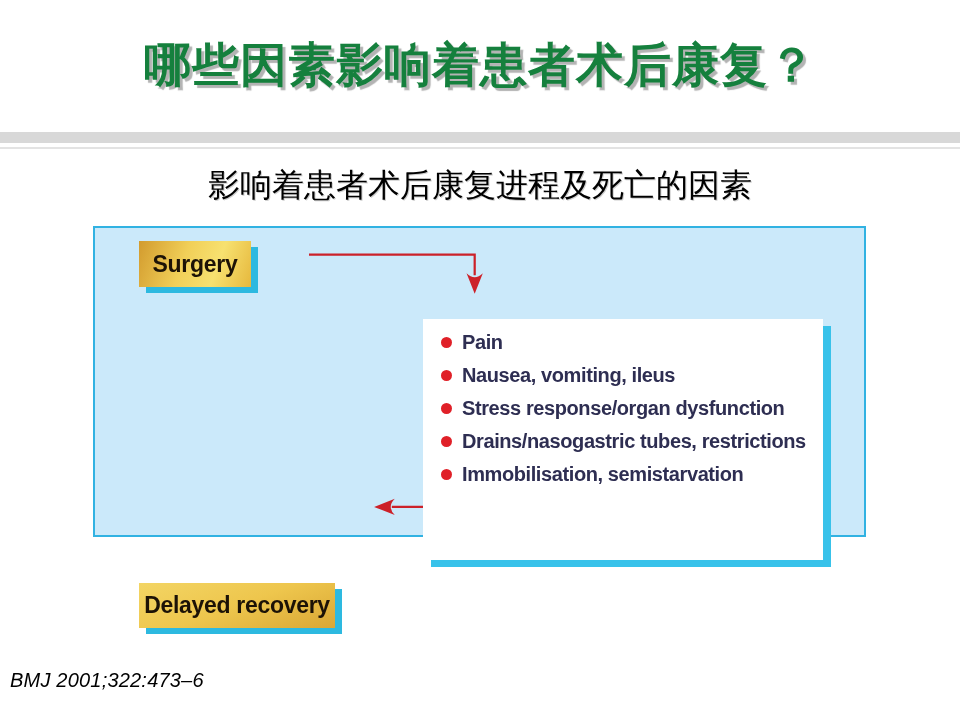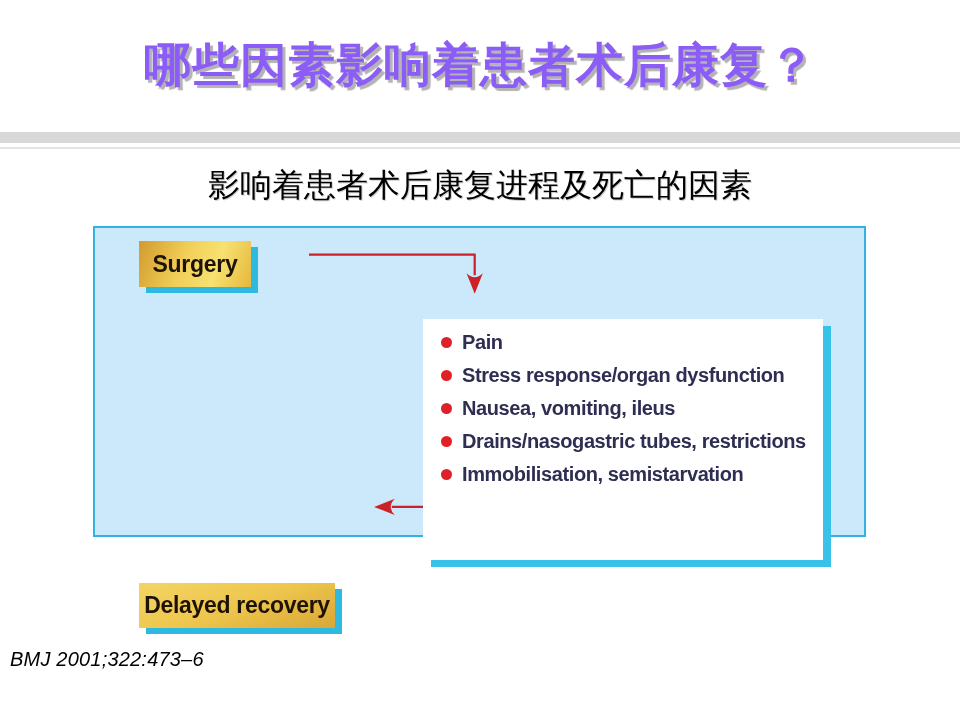--- a/index.html
+++ b/index.html
@@ -2,21 +2,21 @@
 <html><head>
 <meta charset="utf-8">
 <style>
   * { margin: 0; padding: 0; box-sizing: border-box; }
   html, body { width: 960px; height: 720px; background: #ffffff; overflow: hidden; }
   body { font-family: "Liberation Sans", "DejaVu Sans", sans-serif; position: relative; }
 
   
   .slide-title {
     position: absolute; left: 0; top: 34px; width: 960px;
-    text-align: center; font-size: 47px; font-weight: 700; color: #8b5cf6;
+    text-align: center; font-size: 47px; font-weight: 700; color: #15803d;
     letter-spacing: 1px;
     text-shadow: 3px 3px 1px #b3b3b3;
     white-space: nowrap;
   }
   .divider-band {
     position: absolute; left: 0; top: 132px; width: 960px; height: 11px;
     background: #d8d8d8;
   }
   .divider-line {
     position: absolute; left: 0; top: 147px; width: 960px; height: 2px;
@@ -65,21 +65,21 @@
     flex: 0 0 auto; width: 11px; height: 11px; border-radius: 50%;
     background: #e02028; margin-right: 10px;
   }
   .factor-text {
     font-size: 20px; font-weight: 700; color: #2e2e52;
     letter-spacing: -0.4px; white-space: nowrap;
   }
 
   
   .citation {
-    position: absolute; left: 10px; top: 648px;
+    position: absolute; left: 10px; top: 669px;
     font-size: 20px; font-style: italic; color: #000;
     letter-spacing: 0.2px;
     text-align: center;
   }
 </style>
 </head>
 <body>
 
 <div class="slide-title">哪些因素影响着患者术后康复？</div>
 
@@ -106,26 +106,26 @@
   <div class="factors-box">
     <ul class="factors-list">
 
         <li>
           <span class="bullet-dot"></span>
           <span class="factor-text">Pain</span>
         </li>
 
         <li>
           <span class="bullet-dot"></span>
-          <span class="factor-text">Stress response/organ dysfunction</span>
+          <span class="factor-text">Nausea, vomiting, ileus</span>
         </li>
 
         <li>
           <span class="bullet-dot"></span>
-          <span class="factor-text">Nausea, vomiting, ileus</span>
+          <span class="factor-text">Stress response/organ dysfunction</span>
         </li>
 
 
 
         <li>
           <span class="bullet-dot"></span>
           <span class="factor-text">Drains/nasogastric tubes, restrictions</span>
         </li>
 
         <li>

